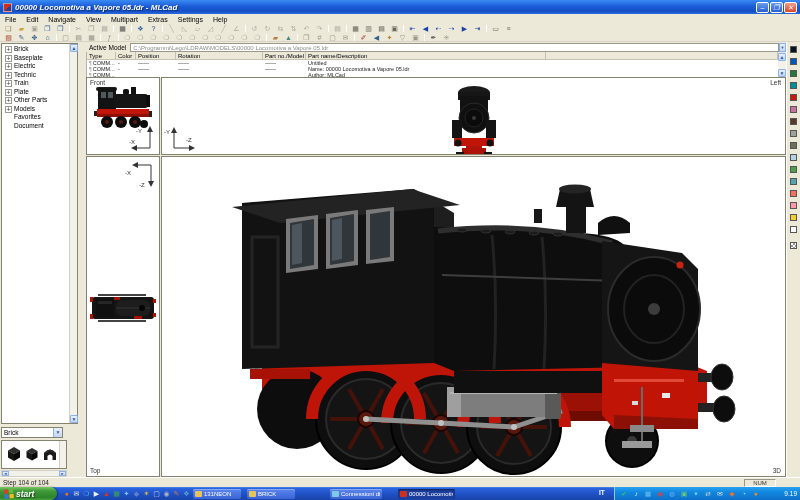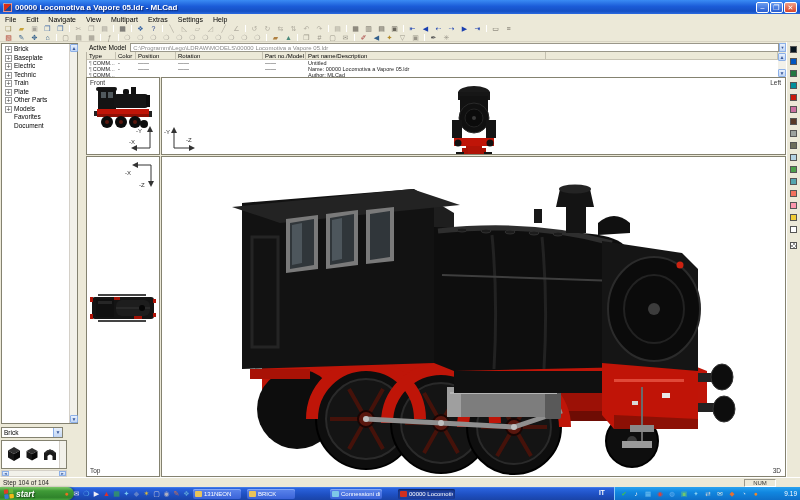--- a/index.html
+++ b/index.html
@@ -2,21 +2,21 @@
 <html><head>
 <meta charset="utf-8">
 <style>
   * { margin:0; padding:0; box-sizing:border-box; }
   html,body { width:800px; height:500px; }
   body { position:relative; font-family:"Liberation Sans",sans-serif; background:#ece9d8; overflow:hidden; color:#000; }
 
   
   .titlebar { position:absolute; left:0; top:0; width:800px; height:14px;
     background:linear-gradient(180deg,#3a8bf4 0%,#1b5cd8 45%,#1550c4 80%,#2a6ae0 100%);
-    display:flex; align-items:center; padding:0 3px; }
+    display:flex; align-items:center; padding:0 3px;font-style:italic; }
   .title-icon { width:9px; height:9px; margin-right:3px; border:1px solid rgba(255,255,255,.5);
     background:linear-gradient(135deg,#d82c16 0 55%,#23448f 55% 100%); }
   .title-text { color:#fff; font-size:8px; font-weight:bold; text-shadow:1px 1px 1px #0a2a7a; white-space:nowrap; }
   .win-btns { margin-left:auto; display:flex; gap:1px; }
   .win-btn { width:13px; height:11px; border:1px solid #fff; border-radius:2px;
     background:linear-gradient(180deg,#6a9df0,#2a5ed0); color:#fff; font-size:7px; line-height:9px; text-align:center; }
   .win-btn.close { background:linear-gradient(180deg,#f0a088,#d8452a); }
 
   
   .menubar { position:absolute; left:0; top:14px; width:800px; height:10px; display:flex; align-items:center;
@@ -86,21 +86,21 @@
 
   
   .statusbar { position:absolute; left:0; top:477px; width:800px; height:10px; background:#ece9d8; border-top:1px solid #fff; }
   .status-left { position:absolute; left:3px; top:1px; font-size:6.5px; color:#222; }
   .num-box { position:absolute; left:744px; top:1px; width:32px; height:8px; border:1px solid #9a978a;
     border-right-color:#fff; border-bottom-color:#fff; font-size:6px; line-height:7px; text-align:center; color:#333; }
 
   
   .taskbar { position:absolute; left:0; top:487px; width:800px; height:13px;
     background:linear-gradient(180deg,#4a86f0 0%,#2a62dc 12%,#1e4fc0 60%,#1a44a8 100%); }
-  .startbtn { position:absolute; left:0; top:0; width:74px; height:13px; border-radius:0 7px 7px 0;
+  .startbtn { position:absolute; left:0; top:0; width:57px; height:13px; border-radius:0 7px 7px 0;
     background:linear-gradient(180deg,#7bc766 0%,#3f9a37 30%,#2f842b 80%,#47a33c 100%);
     display:flex; align-items:center; padding-left:4px; box-shadow:1px 0 2px rgba(0,0,0,.4); }
   .start-flag { width:10px; height:10px; margin-right:2px; transform:rotate(-6deg); }
   .start-text { color:#fff; font-size:8.5px; font-weight:bold; font-style:italic; text-shadow:1px 1px 1px #1a4a18; }
   .quicklaunch { position:absolute; left:62px; top:1px; height:11px; display:flex; align-items:center; gap:1px; }
   .ql-ic { width:9px; text-align:center; font-size:7px; line-height:11px; }
   .taskbtn { position:absolute; top:1.5px; height:10px; border-radius:2px;
     background:linear-gradient(180deg,#5b85ec,#3a63d8); box-shadow:inset 0 1px 0 #86a8f4;
     display:flex; align-items:center; padding:0 2px; overflow:hidden; }
   .taskbtn.active { background:#1d3f9e; box-shadow:inset 0 1px 2px #0c2258; }

